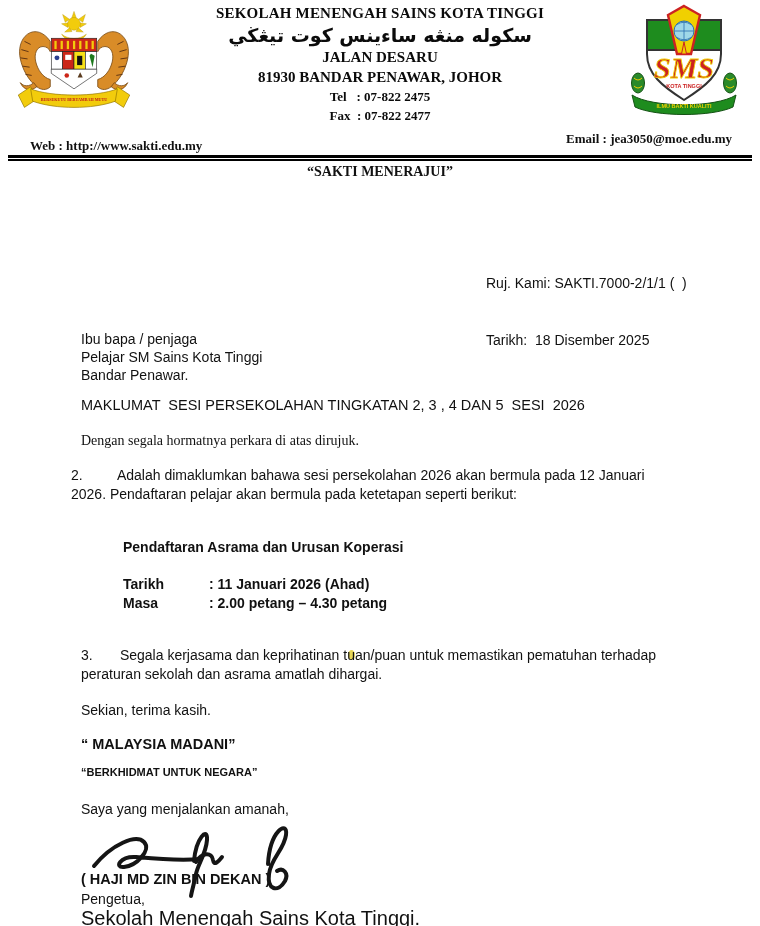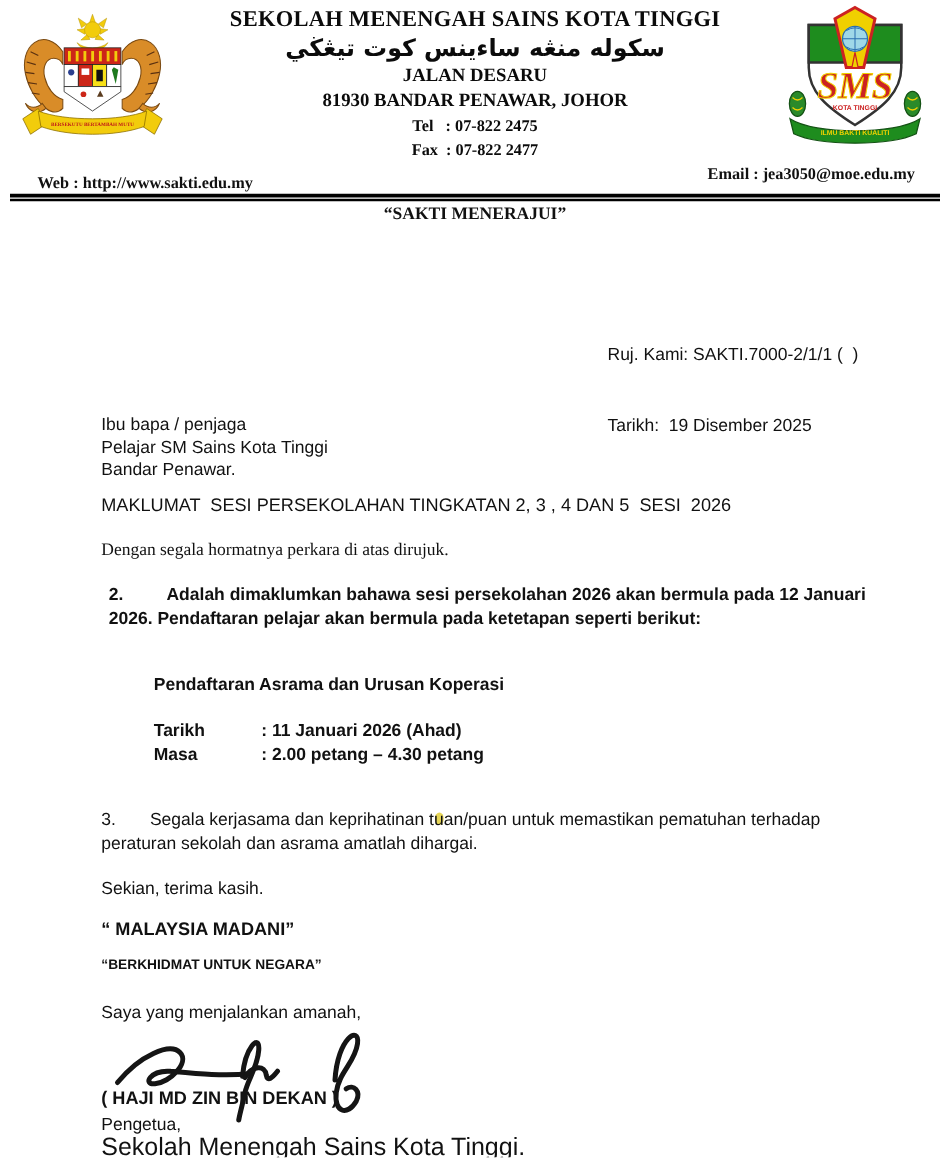--- a/index.html
+++ b/index.html
@@ -1,36 +1,36 @@
 <!DOCTYPE html>
 <html><head>
 <meta charset="utf-8">
 <style>
   html,body{margin:0;padding:0;background:#fff;}
   #page{position:relative;width:760px;height:926px;background:#ffffff;overflow:hidden;
         font-family:"Liberation Sans",sans-serif;color:#111;}
   .serifhead{position:absolute;left:140px;right:140px;top:5px;text-align:center;
              font-family:"Liberation Serif",serif;font-weight:bold;color:#0b0b0b;}
-  .school-name{font-size:18px;letter-spacing:.2px;}
+  .school-name{font-size:15px;letter-spacing:.2px;}
   .jawi{font-size:19px;line-height:24px;margin-top:1px;font-family:"DejaVu Sans",sans-serif;}
   .addr1{font-size:15px;margin-top:2px;}
   .addr2{font-size:15px;margin-top:3px;}
   .telfax{font-size:13px;margin-top:3px;white-space:pre;}
   .web-line{position:absolute;left:30px;top:138px;font:bold 13px "Liberation Serif",serif;}
   .email-line{position:absolute;right:28px;top:131px;font:bold 13px "Liberation Serif",serif;margin-left:15px;}
   .rule{position:absolute;left:8px;top:155px;width:744px;height:6px;
         border-top:3px solid #000;border-bottom:2px solid #000;box-sizing:border-box;}
   .motto{position:absolute;left:0;right:0;top:164px;text-align:center;
          font:bold 14px "Liberation Serif",serif;}
   .ref{position:absolute;left:486px;top:236px;font-size:14px;line-height:19px;white-space:pre;}
   .para{font-size:14px;line-height:18.5px;white-space:pre-wrap;z-index:1;}
   .recipient{position:absolute;left:81px;top:330px;font-size:14px;line-height:18px;white-space:pre-wrap;}
   .subject{position:absolute;left:81px;top:397px;font-weight:normal;font-size:14.5px;white-space:pre;}
   .para1{position:absolute;left:81px;top:432px;font-family:Liberation Serif, serif;}
-  .para2{position:absolute;left:87px;top:466px;max-width:630px;font-weight:bold;}
+  .para2{position:absolute;left:71px;top:466px;max-width:630px;}
   .sched-title{position:absolute;left:123px;top:539px;font-weight:bold;font-size:14px;}
   .sched{position:absolute;left:123px;top:575px;font-weight:bold;font-size:14px;line-height:18.5px;}
   .sched-row{display:grid;grid-template-columns:86px auto;}
   .para3{position:absolute;left:81px;top:646px;max-width:640px;}
   .closing{position:absolute;left:81px;top:701px;}
   .slogan1{position:absolute;left:81px;top:736px;font-weight:bold;font-size:14.5px;white-space:pre;}
   .slogan2{position:absolute;left:81px;top:766px;font-weight:bold;font-size:11px;}
   .signoff{position:absolute;left:81px;top:801px;font-size:14px;}
   .sig-name{position:absolute;left:81px;top:871px;font-weight:bold;font-size:14.5px;}
   .sig-title{position:absolute;left:81px;top:891px;font-size:14px;}
@@ -137,21 +137,21 @@
 
   <div class="web-line">Web : http://www.sakti.edu.my</div>
   <div class="email-line">Email : jea3050@moe.edu.my</div>
 
   <div class="rule"></div>
 
   <div class="motto">“SAKTI MENERAJUI”</div>
 
   <div class="ref">
     <div>Ruj. Kami: SAKTI.7000-2/1/1 (  )</div>
-    <div>Tarikh:  19 Disember 2025</div>
+    <div>Tarikh:  18 Disember 2025</div>
   </div>
 
   <div class="recipient">Ibu bapa / penjaga
 Pelajar SM Sains Kota Tinggi
 Bandar Penawar.</div>
 
   <div class="subject">MAKLUMAT  SESI PERSEKOLAHAN TINGKATAN 2, 3 , 4 DAN 5  SESI  2026</div>
 
   <div class="para para1">Dengan segala hormatnya perkara di atas dirujuk.</div>
   <div class="para para2">2.         Adalah dimaklumkan bahawa sesi persekolahan 2026 akan bermula pada 12 Januari

